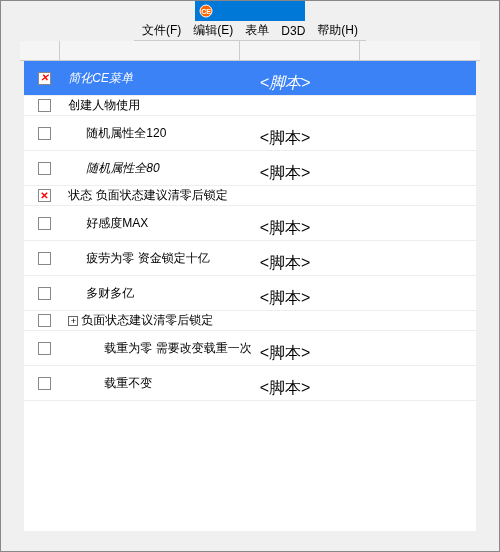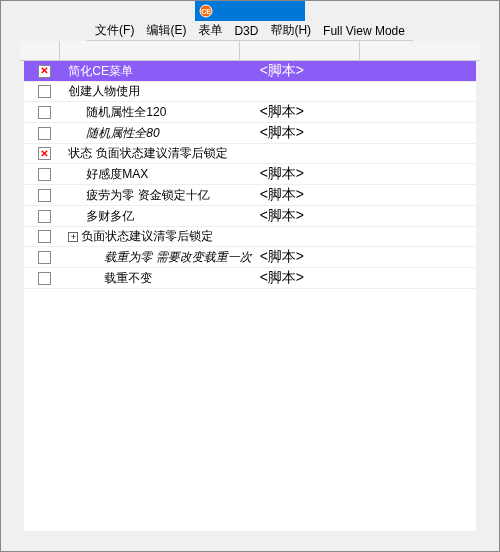--- a/index.html
+++ b/index.html
@@ -116,22 +116,23 @@
 
     .table-row {
       display: grid;
       grid-template-columns: 40px 1fr 120px 100px;
       min-height: 18px;
       border-bottom: 1px solid #eee;
       align-items: center;
     }
 
     .table-row.selected {
-      background: #8b5cf6;
+      background: #3b82f6;
       color: white;
+      font-style: italic;
     }
 
     .table-row.selected .cell-value {
       color: white;
     }
 
     .cell-activate {
       display: flex;
       align-items: center;
       justify-content: center;
@@ -140,21 +141,22 @@
 
     .cell-desc {
       padding: 1px 4px;
       font-size: 12px;
       display: flex;
       align-items: center;
     }
 
     .cell-type {
       padding: 1px 4px;
-      font-size: 14px;
+      font-size: 16px;
+      margin-top: 11px;
     }
 
     .cell-value {
       padding: 1px 4px;
       font-size: 12px;
       color: #666;
     }
 
     .checkbox {
       width: 13px;
@@ -229,21 +231,20 @@
       <button class="title-bar-btn close"></button>
     </div>
   </div>
 
   <div class="menu-bar">
   <div class="menu-item">文件(F)</div>
       <div class="menu-item">编辑(E)</div>
       <div class="menu-item">表单</div>
       <div class="menu-item">D3D</div>
       <div class="menu-item">帮助(H)</div>
-      <div class="menu-item">Full View Mode</div>
     </div>
 
   <div class="column-header">
     <div class="col-head"></div>
     <div class="col-head"></div>
     <div class="col-head"></div>
     <div class="col-head"></div>
   </div>
 
   <div class="table-area" id="table-area">
@@ -335,21 +336,21 @@
           <div class="expand-btn">+</div>
           <span>负面状态建议清零后锁定</span>
         </div>
         <div class="cell-type"></div>
         <div class="cell-value"></div>
       </div>
       <div class="table-row">
         <div class="cell-activate">
           <div class="checkbox"></div>
         </div>
-        <div class="cell-desc" style="padding-left: 40px; font-style: italic;">
+        <div class="cell-desc" style="padding-left: 40px;">
           <span>载重为零  需要改变载重一次</span>
         </div>
         <div class="cell-type">&lt;脚本&gt;</div>
         <div class="cell-value"></div>
       </div>
       <div class="table-row">
         <div class="cell-activate">
           <div class="checkbox"></div>
         </div>
         <div class="cell-desc" style="padding-left: 40px;">

